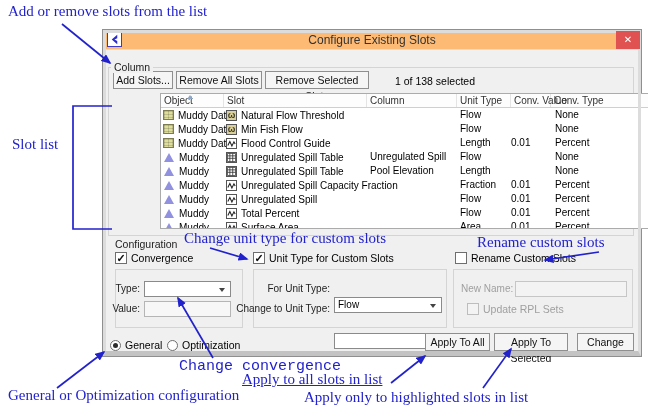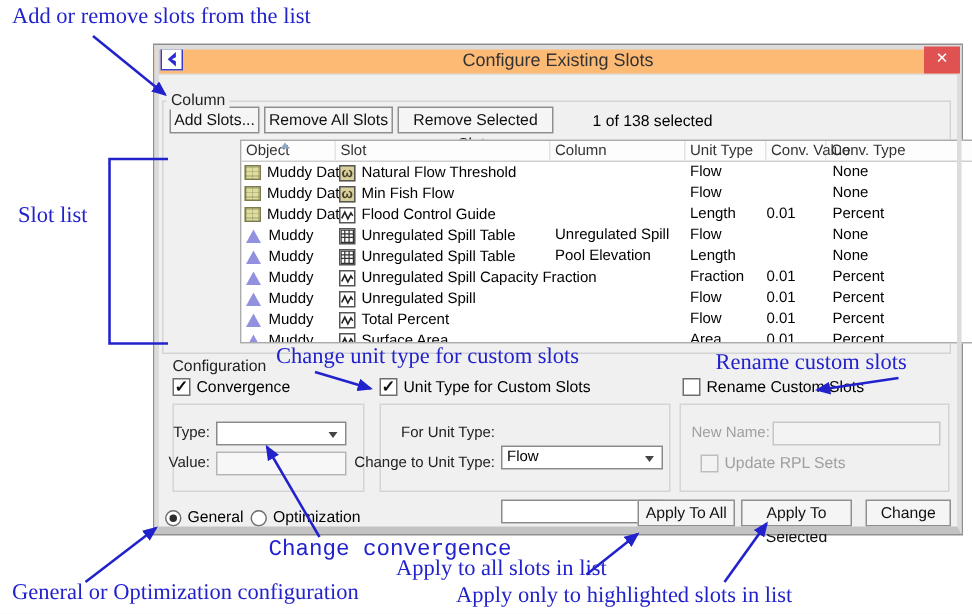--- a/index.html
+++ b/index.html
@@ -359,21 +359,21 @@
   <div class="abs btn" style="left:391px; top:303px; width:74px;">Apply To Selected</div>
   <div class="abs btn" style="left:322px; top:303px; width:65px;">Apply To All</div>
   <div class="abs btn" style="left:474px; top:303px; width:57px;">Change</div>
 </div>
 
 <div class="ann" style="left:8px; top:3px;">Add or remove slots from the list</div>
 <div class="ann" style="left:12px; top:136px;">Slot list</div>
 <div class="ann" style="left:184px; top:230px;">Change unit type for custom slots</div>
 <div class="ann" style="left:477px; top:234px;">Rename custom slots</div>
 <div class="ann" style="left:179px; top:358px;font-family:Liberation Mono, monospace;">Change convergence</div>
-<div class="ann" style="left:264px; top:371px;">Apply to all slots in list</div>
+<div class="ann" style="left:242px; top:371px;text-decoration:underline;">Apply to all slots in list</div>
 <div class="ann" style="left:8px; top:387px;">General or Optimization configuration</div>
 <div class="ann" style="left:304px; top:389px;">Apply only to highlighted slots in list</div>
 
 <svg id="arrows" xmlns="http://www.w3.org/2000/svg">
   <defs>
     <marker id="ah" markerWidth="6" markerHeight="5" refX="5" refY="2.5" orient="auto">
       <path d="M0,0 L6,2.5 L0,5 Z" fill="#2222cd"></path>
     </marker>
   </defs>
   <g stroke="#2222cd" stroke-width="1.7" fill="none">

